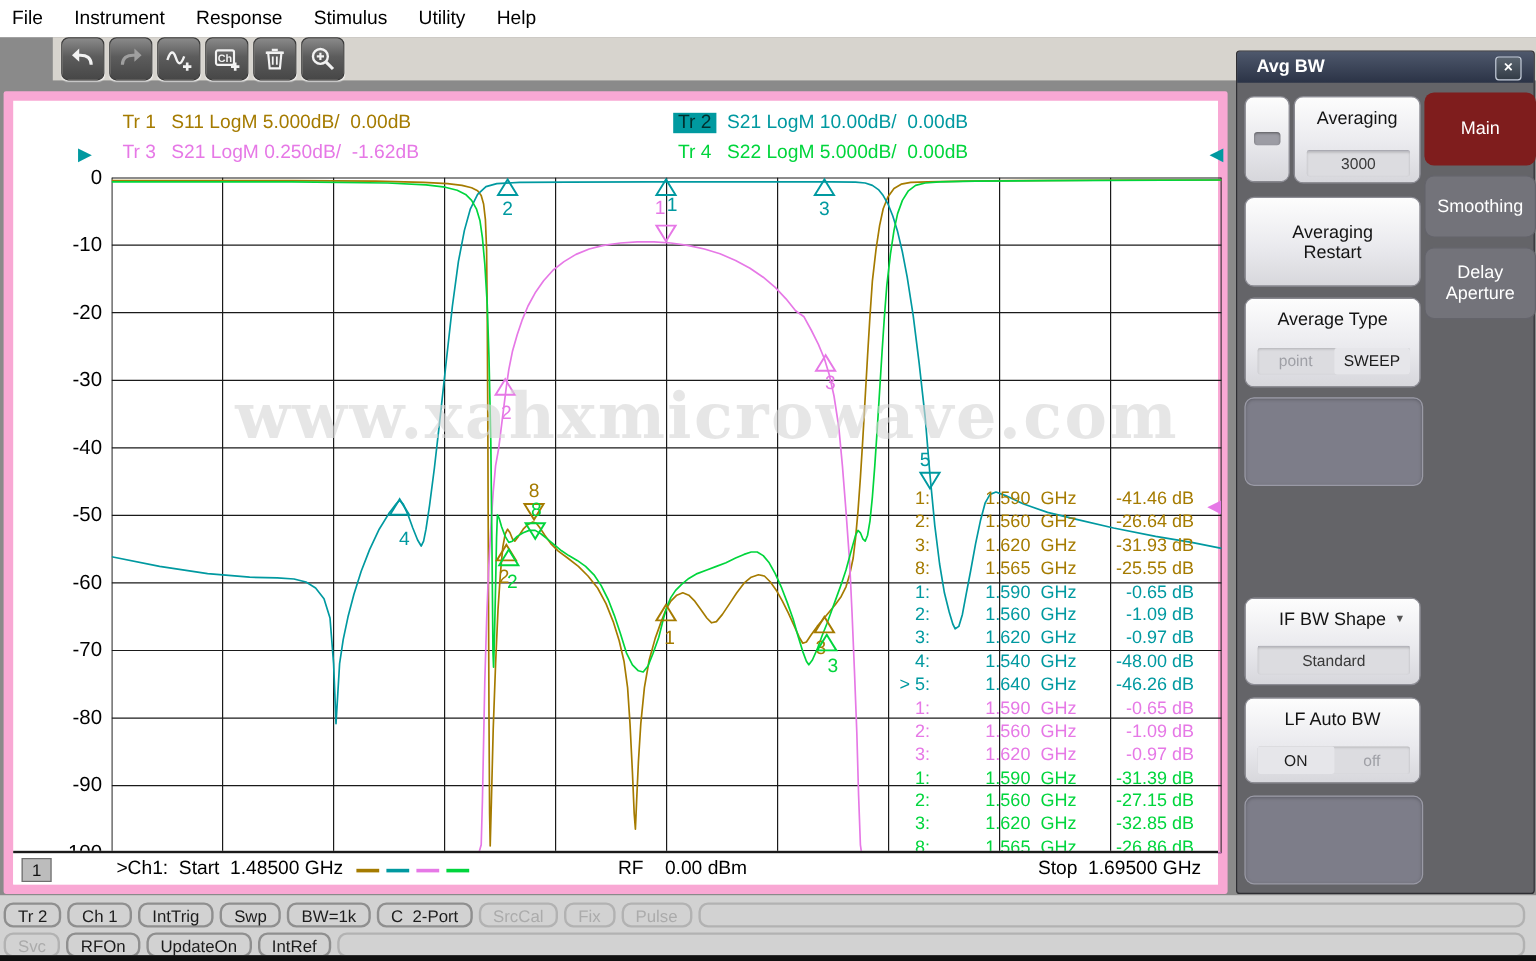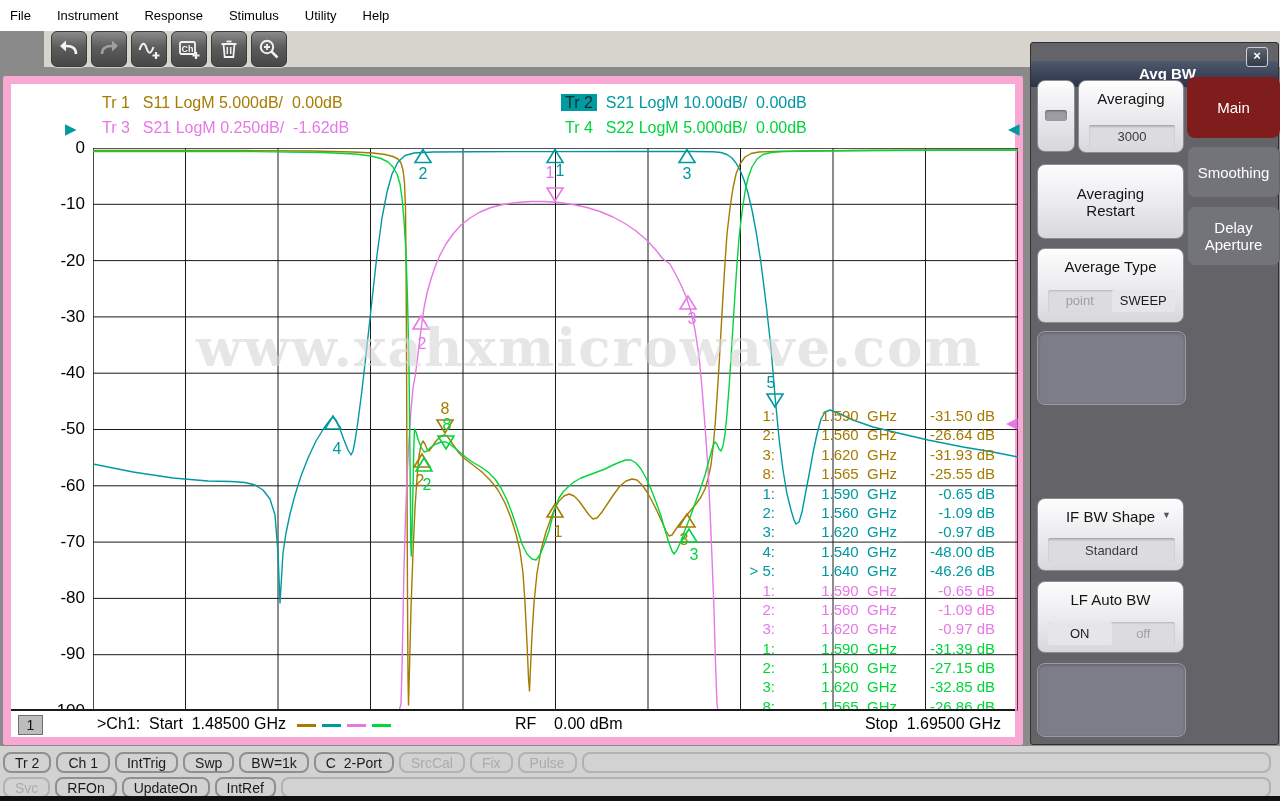--- a/index.html
+++ b/index.html
@@ -1,21 +1,21 @@
 <!DOCTYPE html>
 <html><head>
 <meta charset="utf-8">
 <style>
   html,body{margin:0;padding:0;background:#666;}
   #app{position:relative;width:1280px;height:801px;background:#8a8a8a;overflow:hidden;
        font-family:"Liberation Sans","DejaVu Sans",sans-serif;}
   
   #menubar{position:absolute;left:0;top:0;width:1280px;height:31px;background:#fff;
            display:flex;align-items:center;padding-left:10px;box-sizing:border-box;}
-  .menu-item{font-size:13px;color:#000;margin-right:26px;cursor:default;}
+  .menu-item{font-size:16px;color:#000;margin-right:26px;cursor:default;}
   
   #toolbar{position:absolute;left:0;top:31px;width:1280px;height:36px;background:#d7d4ce;
            display:flex;padding-left:7px;box-sizing:border-box;margin-left:44px;}
   .tb-btn{width:34px;height:34px;margin-right:4px;border-radius:6px;border:1px solid #3c3c3c;
           background:linear-gradient(#8a8a8a,#5c5c5c 45%,#474747);display:flex;align-items:center;
           justify-content:center;color:#f2f2f2;box-shadow:0 1px 1px rgba(255,255,255,.6);}
   .tb-btn.disabled{color:#9f9f9f;}
   .tb-btn svg{display:block;}
   
   #plotwin{position:absolute;left:3px;top:76px;width:1020px;height:669px;background:#fff;
@@ -41,23 +41,23 @@
   .dash{width:19px;height:3px;margin-right:6px;}
   #ch-rf{position:absolute;left:504px;top:4px;white-space:pre;}
   #ch-stop{position:absolute;right:14px;top:4px;white-space:pre;}
   
   #watermark{position:absolute;left:196px;top:316px;font-family:"DejaVu Serif","Liberation Serif",serif;
              font-size:53px;font-weight:bold;letter-spacing:2px;color:rgba(215,215,215,0.62);
              z-index:40;pointer-events:none;}
   
   #panel{position:absolute;left:1030px;top:42px;width:249px;height:703px;background:#646468;
          border:1px solid #2e2e33;border-radius:3px;box-sizing:border-box;z-index:30;}
-  #panel-title{position:absolute;left:0;top:18px;width:100%;height:26px;border-radius:3px 3px 0 0;
+  #panel-title{position:absolute;left:0;top:0;width:100%;height:26px;border-radius:3px 3px 0 0;
                background:linear-gradient(#4e586c,#2b3346);color:#fff;font-size:15px;font-weight:600;
-               line-height:26px;padding-left:26px;box-sizing:border-box;text-align:center;}
+               line-height:26px;padding-left:16px;box-sizing:border-box;}
   #panel-close{position:absolute;right:10px;top:4px;width:20px;height:18px;border:1px solid #c8d0dc;
                border-radius:3px;background:linear-gradient(#5a646f,#333c46);color:#fff;text-align:center;
                line-height:16px;font-size:13px;font-weight:bold;}
   .pblock{position:absolute;background:linear-gradient(#fdfdfd,#eaeaee 55%,#d7d7dc);
           border:1px solid #8c8c94;border-radius:8px;box-sizing:border-box;text-align:center;
           color:#141414;font-size:15px;}
   .pblock .blabel{margin-top:9px;}
   .pfield{position:absolute;background:#dcdce0;border-top:1px solid #aaaab2;border-radius:2px;
           font-size:13px;color:#3a3a3a;text-align:center;box-shadow:inset 0 1px 2px rgba(0,0,0,.18);}
   .pempty{position:absolute;background:#7d7d89;border:1px solid #9a9aa6;border-radius:8px;
@@ -223,21 +223,21 @@
         <text x="465" y="389" fill="#a57b00" font-size="16" text-anchor="middle" font-family="Liberation Sans, DejaVu Sans, sans-serif">1</text>
         <polygon points="594,366 586,379 602,379" fill="none" stroke="#a57b00" stroke-width="1.6"></polygon>
         <text x="591" y="397" fill="#a57b00" font-size="16" text-anchor="middle" font-family="Liberation Sans, DejaVu Sans, sans-serif">3</text>
         <polygon points="596,381 588,394 604,394" fill="none" stroke="#00d53c" stroke-width="1.6"></polygon>
         <text x="601" y="412" fill="#00d53c" font-size="16" text-anchor="middle" font-family="Liberation Sans, DejaVu Sans, sans-serif">3</text>
       </svg>
     <div id="marker-table">
         <div class="mrow" style="color: rgb(165, 123, 0);">
           <span class="num">1:</span>
           <span class="freq">1.590  GHz</span>
-          <span class="val">-31.50 dB</span>
+          <span class="val">-41.46 dB</span>
         </div>
         <div class="mrow" style="color: rgb(165, 123, 0);">
           <span class="num">2:</span>
           <span class="freq">1.560  GHz</span>
           <span class="val">-26.64 dB</span>
         </div>
         <div class="mrow" style="color: rgb(165, 123, 0);">
           <span class="num">3:</span>
           <span class="freq">1.620  GHz</span>
           <span class="val">-31.93 dB</span>

